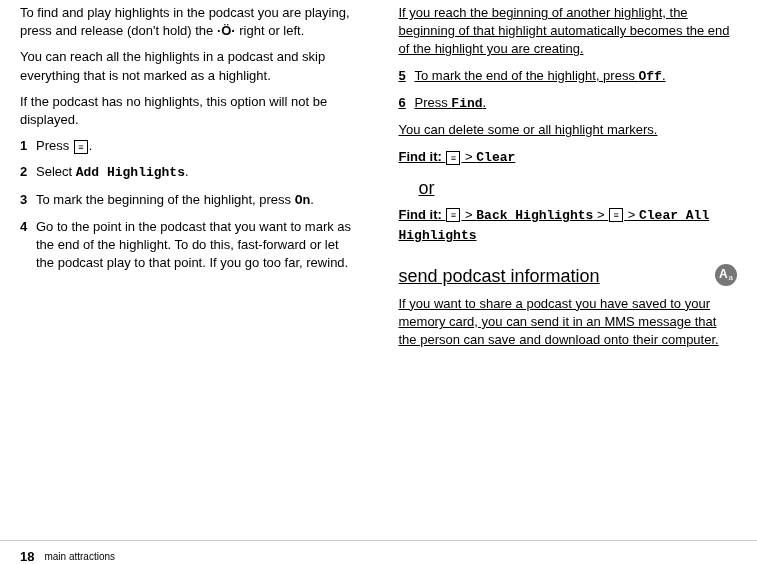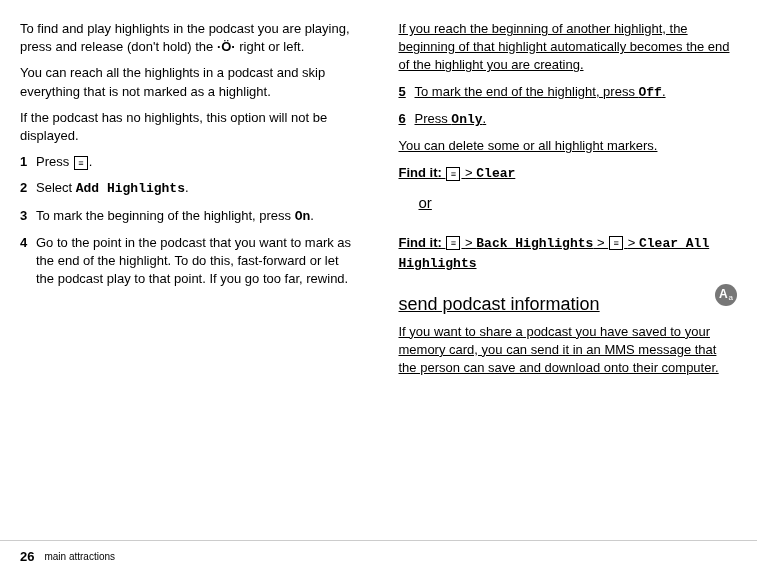--- a/index.html
+++ b/index.html
@@ -13,21 +13,21 @@
       background: #ffffff;
       font-family: Arial, Helvetica, sans-serif;
       font-size: 13px;
       color: #000000;
       overflow: hidden;
     }
     .page-container {
       display: flex;
       width: 757px;
       height: 540px;
-      padding: 20px 20px 10px 20px;
+      padding: 4px 20px 10px 20px;
       gap: 20px;
     }
     .left-column {
       flex: 1;
       padding-right: 10px;
     }
     .right-column {
       flex: 1;
       padding-left: 10px;
       text-decoration: underline;
@@ -92,22 +92,22 @@
       font-size: 9px;
       text-align: center;
       line-height: 13px;
       font-family: Arial;
       font-weight: bold;
       vertical-align: middle;
       margin: 0 1px;
     }
     .or-indent {
       margin-left: 20px;
-      margin-bottom: 20px;
-      font-size: 15px;
+      margin-bottom: 4px;
+      font-size: 18px;
     }
     .small-a-icon {
       display: inline-block;
       width: 22px;
       height: 22px;
       border-radius: 50%;
       background: #777;
       vertical-align: middle;
       margin-left: 6px;
       position: relative;
@@ -185,21 +185,21 @@
     <div class="numbered-item">
       <span class="num bold">5</span>
       <span class="content">
         To mark the end of the highlight, press <span class="bold mono">Off</span>.
       </span>
     </div>
 
     <div class="numbered-item">
       <span class="num bold">6</span>
       <span class="content">
-        Press <span class="bold mono">Only</span>.
+        Press <span class="bold mono">Find</span>.
       </span>
     </div>
 
     <p>
       You can delete some or all highlight markers.
     </p>
 
     <p class="find-it">
       <span class="bold">Find it: </span>
       <span class="menu-icon">≡</span>
@@ -209,27 +209,27 @@
     <p class="or-indent">or</p>
 
     <p class="find-it">
       <span class="bold">Find it: </span>
       <span class="menu-icon">≡</span>
       <span> &gt; <span class="bold mono">Back Highlights</span> &gt; </span>
       <span class="menu-icon">≡</span>
       <span> &gt; <span class="bold mono">Clear All Highlights</span></span>
     </p>
 
-    <div style="display:flex; align-items:flex-start; margin-top: 10px; gap: 14px;">
+    <div style="display:flex; align-items:center; margin-top: 10px; gap: 14px;">
       <h2 class="section-heading" style="flex:1;">send podcast information</h2>
       <div class="small-a-icon"></div>
     </div>
 
     <p>
       If you want to share a podcast you have saved to your memory card, you can send it in an MMS message that the person can save and download onto their computer.
     </p>
   </div>
 </div>
 
 <div class="footer">
-  <span class="footer-page-num bold">26</span>
+  <span class="footer-page-num bold">18</span>
   <span class="footer-section-title">main attractions</span>
 </div>
 
 </body></html>

